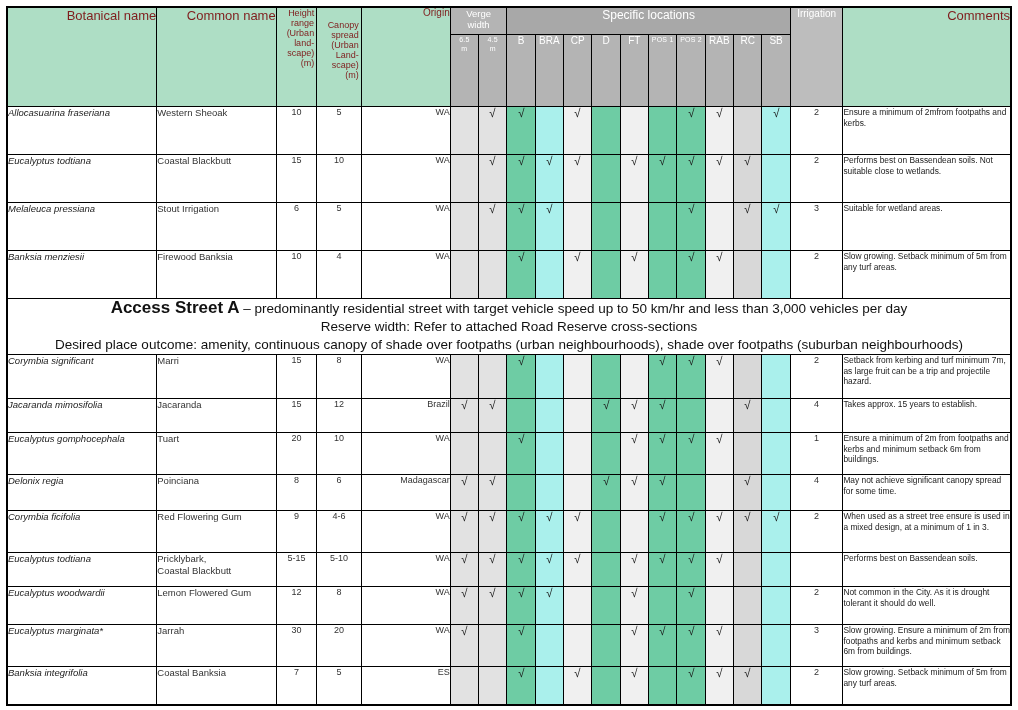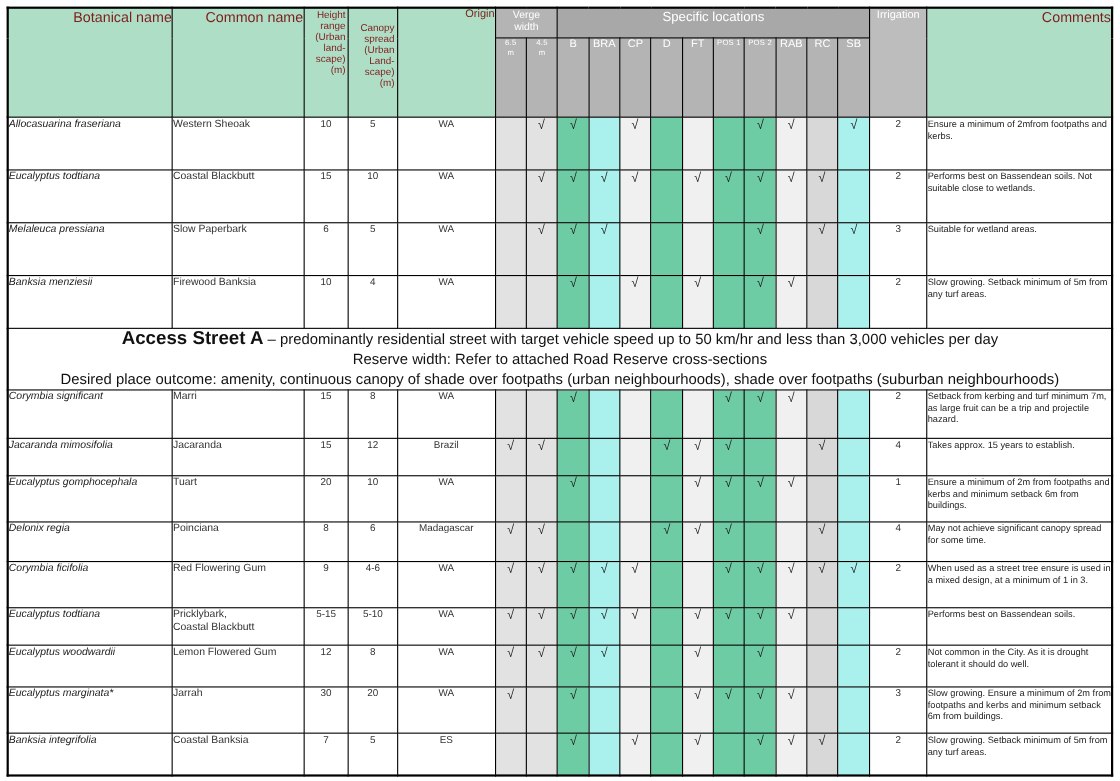--- a/index.html
+++ b/index.html
@@ -73,21 +73,21 @@
     font-weight:bold;
     color:#333;
     text-align:center;
     padding-top:4px;
     background:#fff;
   }
   td.origin{
     font-size:9px;
     font-weight:bold;
     color:#333;
-    text-align:center;
+    text-align:right;
     vertical-align:middle;
     background:#fff;
   }
   td.irr{
     font-size:9px;
     font-weight:bold;
     color:#333;
     text-align:center;
     padding-top:3px;
     background:#fff;
@@ -223,21 +223,21 @@
           <td class="tick c-green"><span class="tickmark">√</span></td>
           <td class="tick c-green"><span class="tickmark">√</span></td>
           <td class="tick c-vlight"><span class="tickmark">√</span></td>
           <td class="tick c-mgray"><span class="tickmark">√</span></td>
           <td class="tick c-cyan"></td>
           <td class="irr">2</td>
           <td class="note">Performs best on Bassendean soils. Not suitable close to wetlands.</td>
         </tr>
         <tr style="height: 48px;">
           <td class="bot">Melaleuca pressiana</td>
-          <td class="com">Slow Paperbark</td>
+          <td class="com">Stout Irrigation</td>
           <td class="num">6</td>
           <td class="num">5</td>
           <td class="origin">WA</td>
           <td class="tick c-lgray"></td>
           <td class="tick c-lgray"><span class="tickmark">√</span></td>
           <td class="tick c-green"><span class="tickmark">√</span></td>
           <td class="tick c-cyan"><span class="tickmark">√</span></td>
           <td class="tick c-vlight"></td>
           <td class="tick c-green"></td>
           <td class="tick c-vlight"></td>

